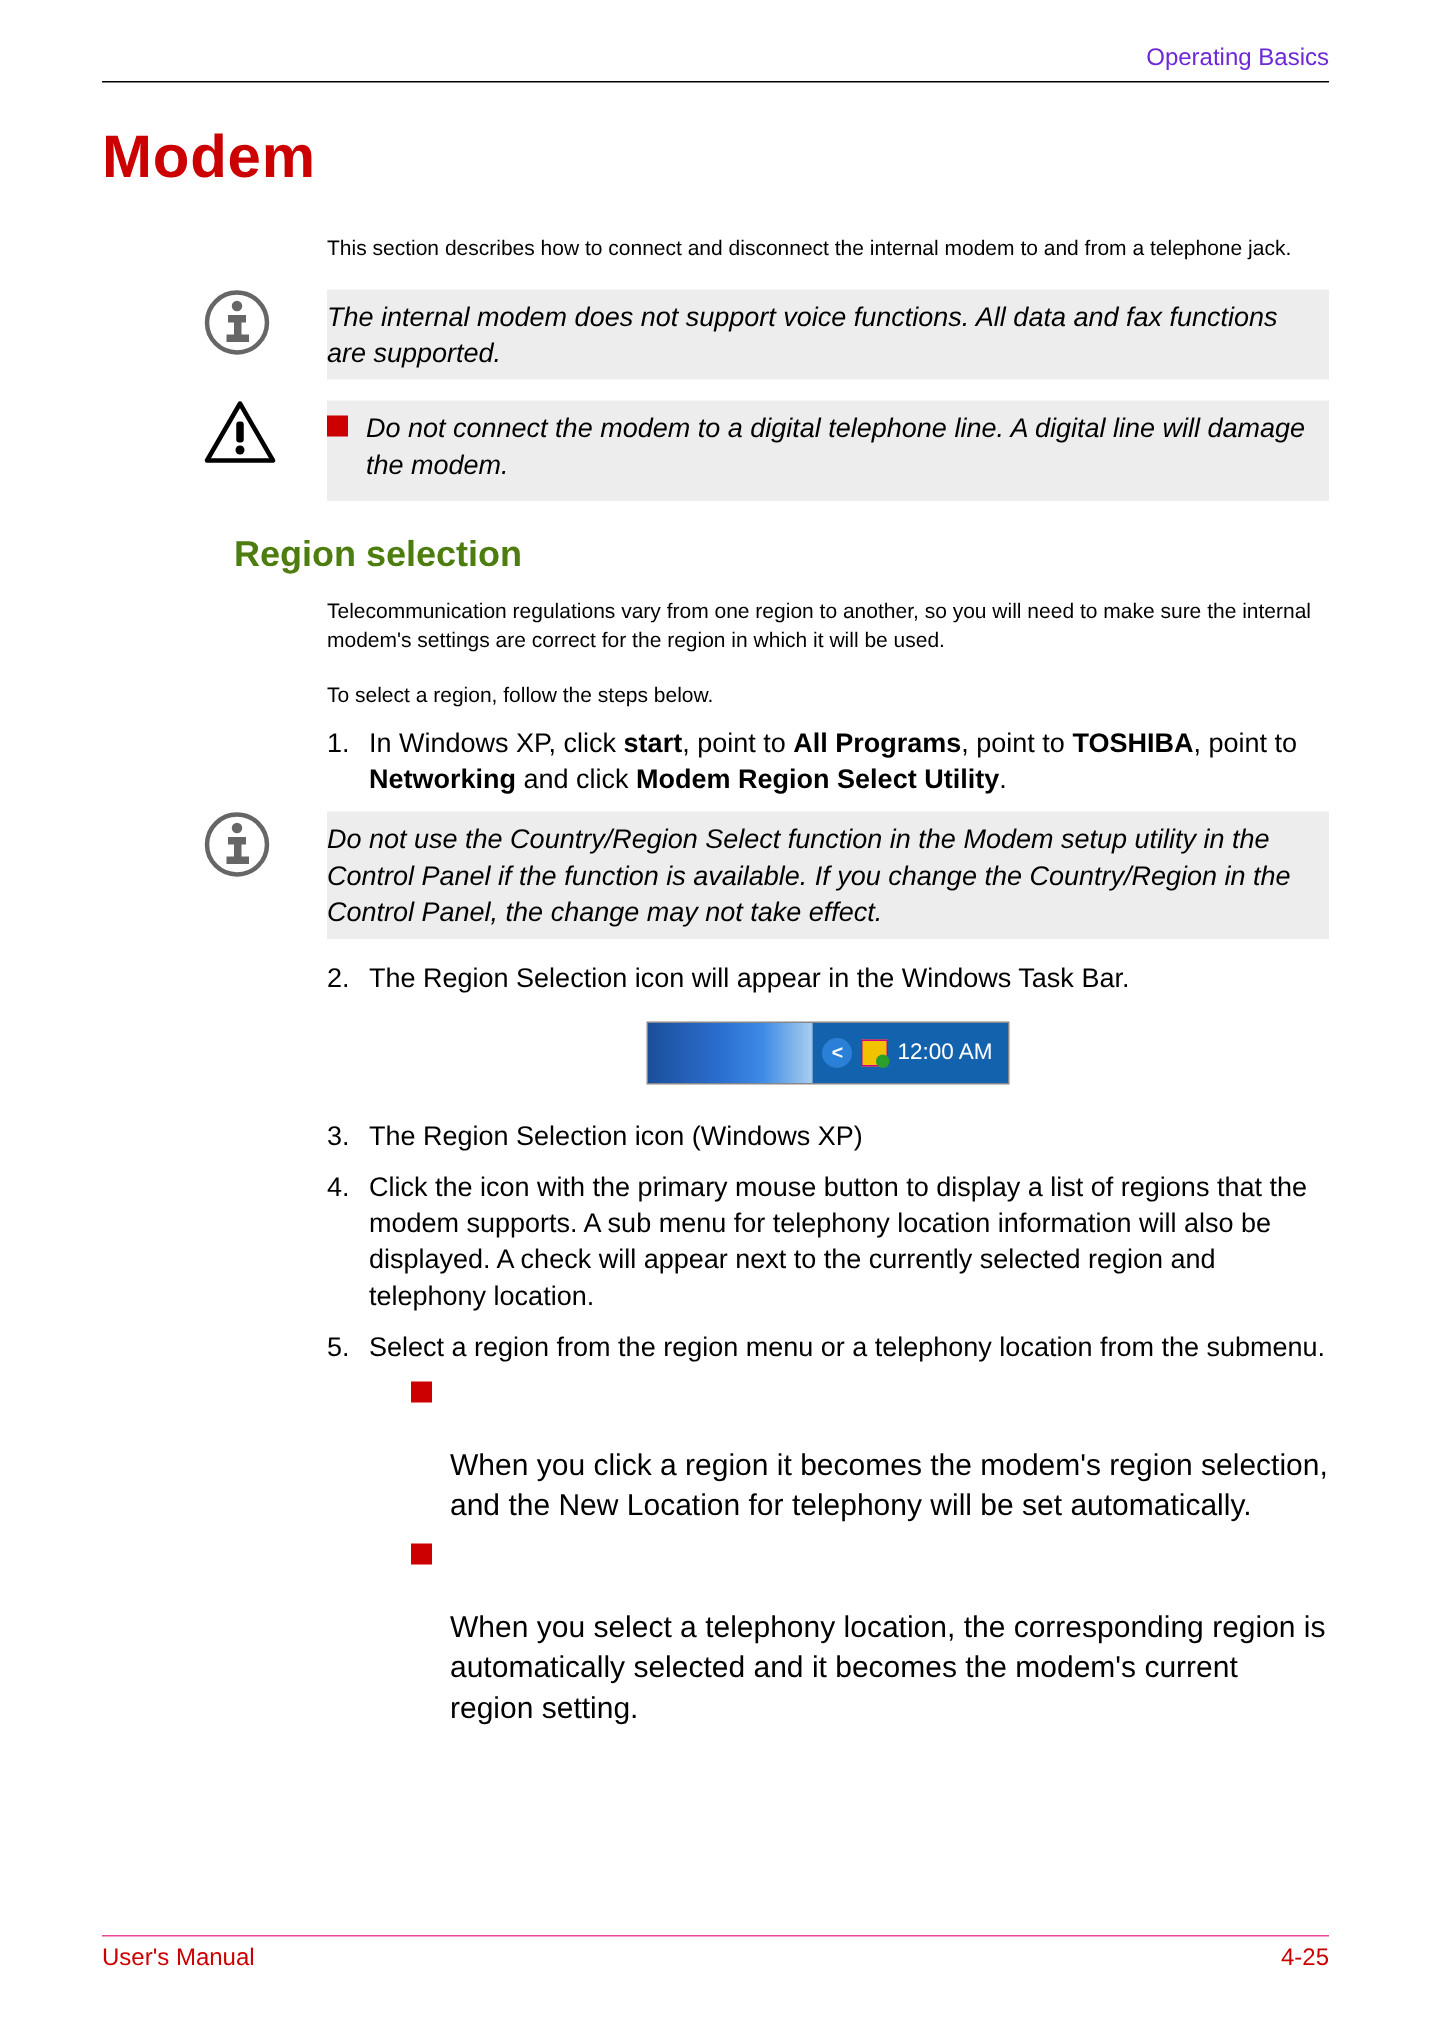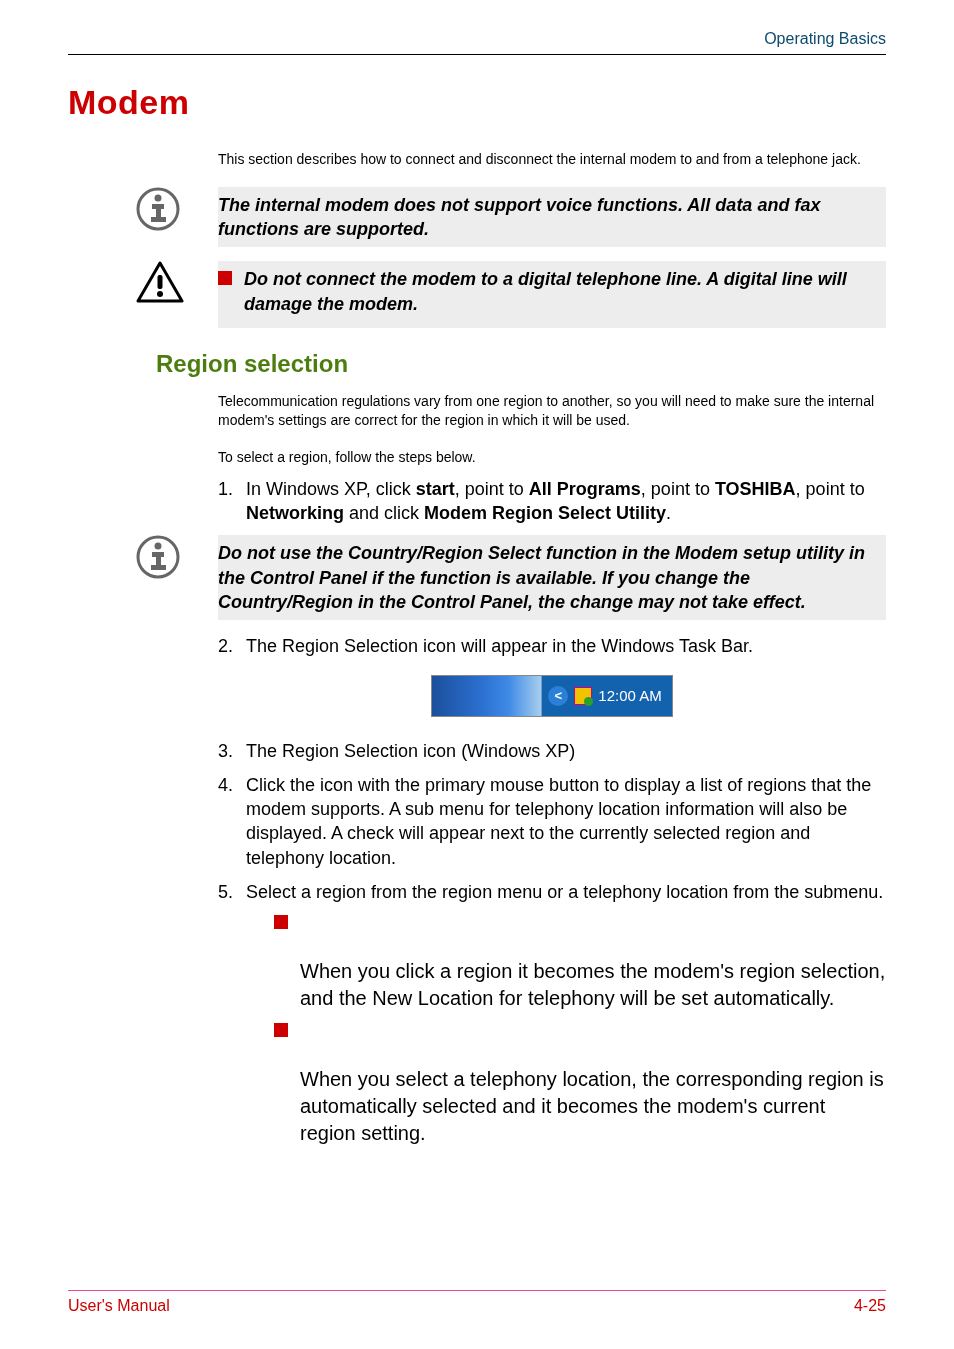--- a/index.html
+++ b/index.html
@@ -1,23 +1,23 @@
 <!DOCTYPE html>
 <html><head>
 <meta charset="utf-8">
 <style>
   * { box-sizing: border-box; margin: 0; padding: 0; }
   html, body { width: 954px; background: #fff; font-family: Arial, Helvetica, sans-serif; color: #000; }
   .page { width: 954px; min-height: 1349px; padding: 30px 68px 0 68px; position: relative; }
-  .header-right { color: #0c4a6e; font-size: 16px; text-align: right; padding-bottom: 6px; }
+  .header-right { color: #6d28d9; font-size: 16px; text-align: right; padding-bottom: 6px; }
   .top-rule { border: none; border-top: 1px solid #000; margin-bottom: 28px; }
-  .section-title { color: #cc0000; font-weight: bold; font-size: 34px; font-family: Arial, Helvetica, sans-serif; margin-bottom: 28px; letter-spacing: 0.5px; }
+  .section-title { color: #cc0000; font-weight: bold; font-size: 40px; font-family: Arial, Helvetica, sans-serif; margin-bottom: 28px; letter-spacing: 0.5px; }
   .content-block { margin-left: 150px; margin-right: 0; }
   .para { font-size: 14px; line-height: 1.35; margin-bottom: 18px; }
-  .note-row { display: flex; align-items: flex-start; margin: 10px 0 14px 0; font-weight: bold; }
+  .note-row { display: flex; align-items: flex-start; margin: 10px 0 14px 0; }
   .note-icon-col { width: 150px; flex: 0 0 150px; display: flex; justify-content: flex-start; padding-left: 68px; }
   .note-body { flex: 1; background: #ededed; padding: 6px 10px 6px 0; font-style: italic; font-size: 18px; line-height: 1.35; }
   .warn-body { flex: 1; background: #ededed; padding: 6px 10px 6px 0; font-size: 18px; line-height: 1.35; }
   .bullet-line { display: flex; align-items: flex-start; margin-bottom: 6px; }
   .red-square { width: 14px; height: 14px; background: #cc0000; flex: 0 0 14px; margin-top: 4px; margin-right: 12px; }
   .bullet-text { flex: 1; font-style: italic; }
   .subsection-title { color: #4d7c0f; font-weight: bold; font-size: 24px; margin: 22px 0 14px 88px; font-family: Arial, Helvetica, sans-serif; }
   .ol-item { display: flex; margin-bottom: 10px; font-size: 18px; line-height: 1.35; }
   .ol-num { width: 28px; flex: 0 0 28px; }
   .ol-body { flex: 1; }

